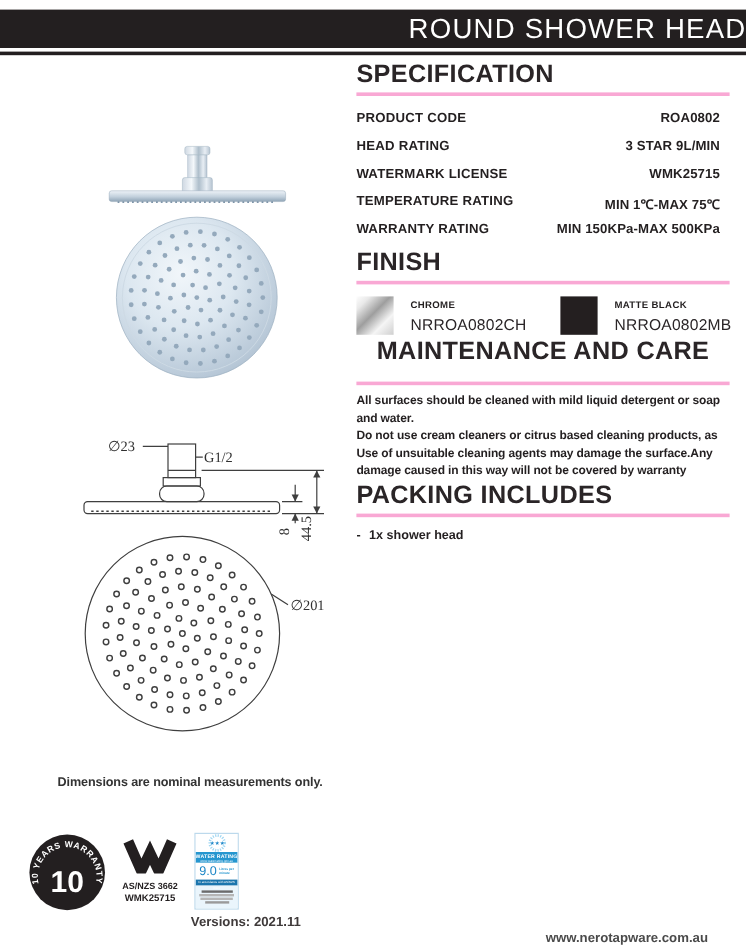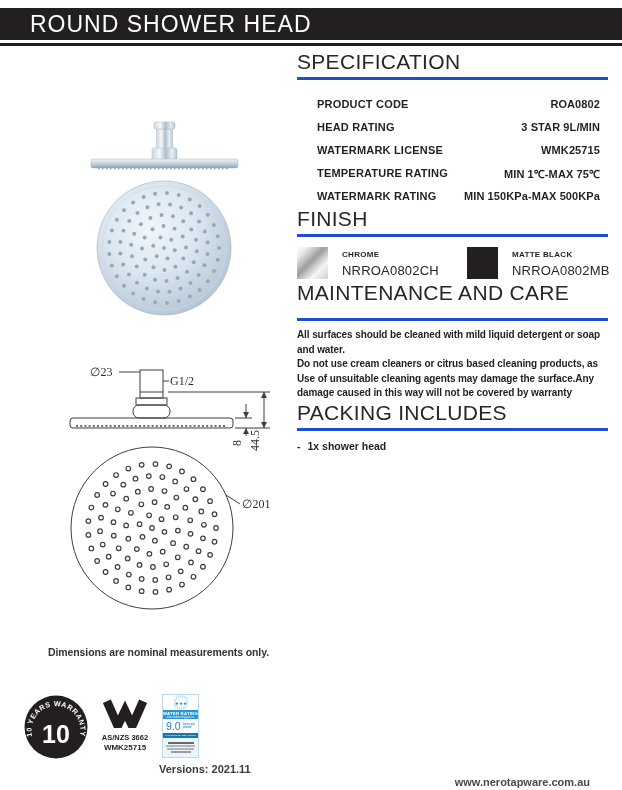--- a/index.html
+++ b/index.html
@@ -1,45 +1,45 @@
 <!DOCTYPE html>
 <html><head>
 <meta charset="utf-8">
 <style>
   html,body{margin:0;padding:0;background:#ffffff;}
   .page{position:relative;width:622px;height:790px;background:#fff;overflow:hidden;
         font-family:"Liberation Sans",sans-serif;color:#231f20;}
 
   
   .header-bar{position:absolute;left:0;top:8px;width:622px;height:32px;background:#231f20;}
-  .header-title{color:#fff;font-size:23px;letter-spacing:1px;line-height:32px;padding-left:30px;font-weight:400;}
+  .header-title{color:#fff;font-size:23px;letter-spacing:1px;line-height:32px;padding-left:30px;font-weight:400;text-align:right;}
   .header-rule{position:absolute;left:0;top:43px;width:622px;height:2.5px;background:#231f20;}
 
   
   .right-col{position:absolute;left:297px;top:50px;width:311px;}
-  h2.sec{font-size:21px;font-weight:400;color:#2a2527;letter-spacing:.3px;margin:0;
-         line-height:23px;padding-bottom:4px;border-bottom:3px solid #1d4ed8;}
+  h2.sec{font-size:21px;font-weight:700;color:#2a2527;letter-spacing:.3px;margin:0;
+         line-height:23px;padding-bottom:4px;border-bottom:3px solid #f9a8d4;}
   h2.sec.h-maint{padding-bottom:14px;}
 
   .spec-rows{margin-top:13px;}
-  .spec-row{display:flex;justify-content:space-between;align-items:center;height:22.9px;margin-left:20px;}
+  .spec-row{display:flex;justify-content:space-between;align-items:flex-start;height:22.9px;}
   .spec-label{font-size:11px;font-weight:700;letter-spacing:.2px;}
   .spec-value{font-size:11px;font-weight:700;letter-spacing:.1px;padding-right:8px;}
 
   .finish-h{margin-top:16px;}
   .finish-row{margin-top:10px;display:flex;height:34px;gap:32px;}
   .finish-option{display:flex;width:138px;}
   .swatch{width:31px;height:32px;flex:0 0 31px;}
   .swatch-chrome{background:linear-gradient(135deg,#fdfdfd 0%,#e9e9e9 18%,#9e9e9e 45%,#f5f5f5 72%,#cfcfcf 100%);}
   .swatch-black{background:#241f20;}
   .finish-texts{margin-left:14px;padding-top:3px;}
   .finish-name{font-size:8px;font-weight:700;letter-spacing:.3px;}
   .finish-code{font-size:13px;font-weight:400;letter-spacing:.2px;margin-top:4px;color:#2a2527;}
 
-  .maint-h{margin-top:103px;}
+  .maint-h{margin-top:103px;text-align:center;}
   .maint-text{margin-top:7px;}
   .maint-line{font-size:10px;font-weight:700;letter-spacing:-.1px;line-height:14.5px;white-space:nowrap;}
 
   .pack-h{margin-top:0;}
   .pack-items{margin-top:9px;}
   .pack-item{font-size:10.5px;font-weight:700;}
   .pack-bullet{margin-right:7px;}
 
   
   .photo-svg{position:absolute;left:88px;top:104px;}
@@ -354,21 +354,21 @@
           <span class="spec-label">WATERMARK LICENSE</span>
           <span class="spec-value">WMK25715</span>
         </div>
 
         <div class="spec-row">
           <span class="spec-label">TEMPERATURE RATING</span>
           <span class="spec-value">MIN 1℃-MAX 75℃</span>
         </div>
 
         <div class="spec-row">
-          <span class="spec-label">WATERMARK RATING</span>
+          <span class="spec-label">WARRANTY RATING</span>
           <span class="spec-value">MIN 150KPa-MAX 500KPa</span>
         </div>
       </div>
 
     <h2 class="sec finish-h">FINISH</h2>
     <div class="finish-row">
 
         <div class="finish-option">
           <div class="swatch swatch-chrome"></div>
           <div class="finish-texts">

